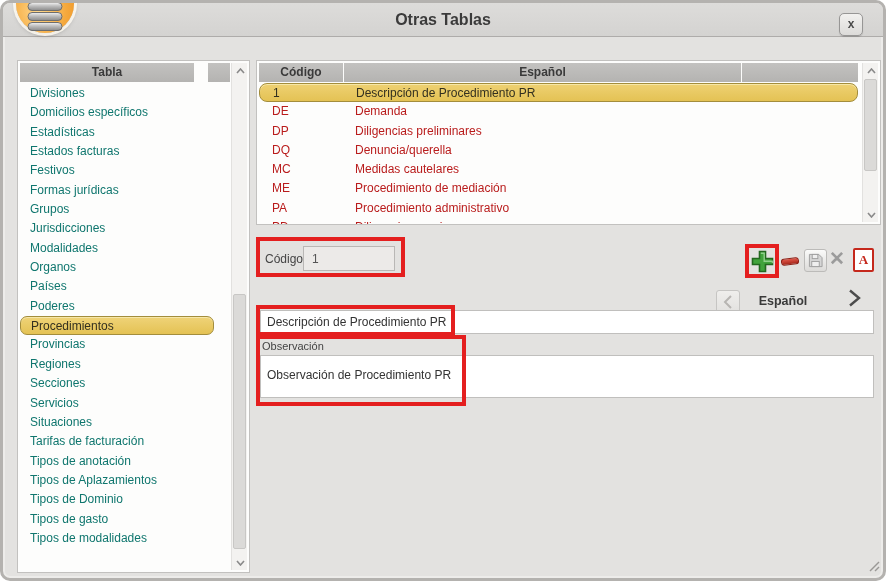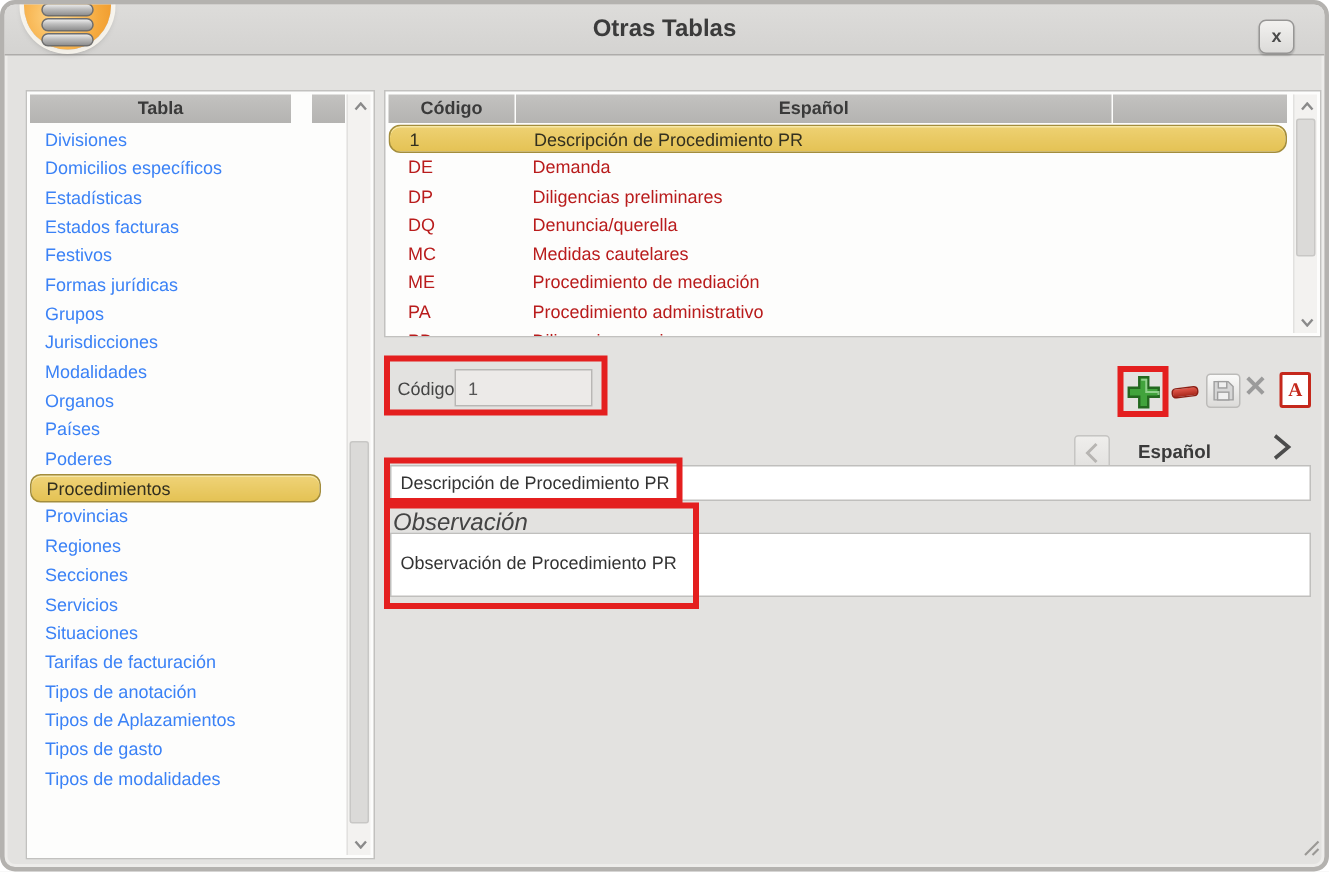--- a/index.html
+++ b/index.html
@@ -25,21 +25,21 @@
   
   .panel { position:absolute; background:var(--panel_white,#fdfdfc); border:1px solid #c2c1bf; }
 
   
   .sidebar { left:14px; top:57px; width:233px; height:513px; }
   .sb-header { position:absolute; left:2px; top:2px; height:19px; display:flex; gap:14px; }
   .hdr-seg { background:linear-gradient(#c3c2c0,var(--header_gray,#b4b3b1)); color:#3a3a3a;
              font-size:12px; font-weight:600; text-align:center; line-height:19px; }
   .sb-header .main { width:174px; } .sb-header .extra { width:22px; }
   .sb-list { position:absolute; left:2px; top:23px; right:22px; bottom:2px; overflow:hidden; }
-  .sb-item { height:19.35px; line-height:19.35px; padding-left:10px; font-size:12px; color:#3b82f6;
+  .sb-item { height:19.35px; line-height:19.35px; padding-left:10px; font-size:12px; color:#0f766e;
              white-space:nowrap; cursor:pointer; }
   .sb-item.selected { background:linear-gradient(#efd378, var(--selection_fill,#e4c254));
              border:1px solid var(--selection_border,#a38d3c); border-radius:7px; margin:0 13px 0 0;
              box-shadow: inset 0 1px 0 #f6e7a8; color:#33301f; }
 
   
   .vscroll { position:absolute; right:2px; top:2px; bottom:2px; width:16px; background:#f3f2f0;
              border-left:1px solid #e2e1df; }
   .scr-btn { position:absolute; left:0; width:16px; height:15px; display:flex; align-items:center;
              justify-content:center; cursor:pointer; }
@@ -132,20 +132,21 @@
         <div class="sb-item">Poderes</div>
         <div class="sb-item selected">Procedimientos</div>
         <div class="sb-item">Provincias</div>
         <div class="sb-item">Regiones</div>
         <div class="sb-item">Secciones</div>
         <div class="sb-item">Servicios</div>
         <div class="sb-item">Situaciones</div>
         <div class="sb-item">Tarifas de facturación</div>
         <div class="sb-item">Tipos de anotación</div>
         <div class="sb-item">Tipos de Aplazamientos</div>
+        <div class="sb-item">Tipos de Dominio</div>
         <div class="sb-item">Tipos de gasto</div>
         <div class="sb-item">Tipos de modalidades</div>
       </div>
     <div class="vscroll">
       <div class="scr-btn scr-up">
         <svg width="9" height="6">
             <polyline points="1,5 4.5,1 8,5" stroke="#8a8a8a" stroke-width="1.6" fill="none"></polyline>
           </svg>
       </div>
       <div class="scr-thumb" style="top:231px; height:255px;"></div>
@@ -241,21 +242,21 @@
   </div>
   <div class="lang-label" style="left:740px; top:291px; width:80px;">Español</div>
   <div class="icon-btn" style="left:845px; top:286px;">
     <svg width="13" height="18">
         <polyline points="2,1.5 11,9 2,16.5" stroke="#4c4c4c" stroke-width="2.4" fill="none"></polyline>
       </svg>
   </div>
 
   <input class="txt" style="left: 257px; top: 307px; width: 614px; height: 24px;" value="Descripción de Procedimiento PR">
 
-  <div class="lbl" style="left:259px; top:337px; font-size:16px;font-style:italic;">Observación</div>
+  <div class="lbl" style="left:259px; top:337px; font-size:11px;">Observación</div>
   <textarea class="txt" style="left: 257px; top: 352px; width: 614px; height: 43px;">Observación de Procedimiento PR</textarea>
 
   <div class="ann" style="left:253px; top:234px; width:149px; height:40px;"></div>
   <div class="ann" style="left:742px; top:241px; width:34px; height:34px;"></div>
   <div class="ann" style="left:253px; top:302px; width:199px; height:31px;"></div>
   <div class="ann" style="left:253px; top:332px; width:210px; height:71px;"></div>
 
   <div class="grip">
     <svg width="11" height="11">
         <line x1="10" y1="1" x2="1" y2="10" stroke="#9a9895" stroke-width="1.4"></line>

